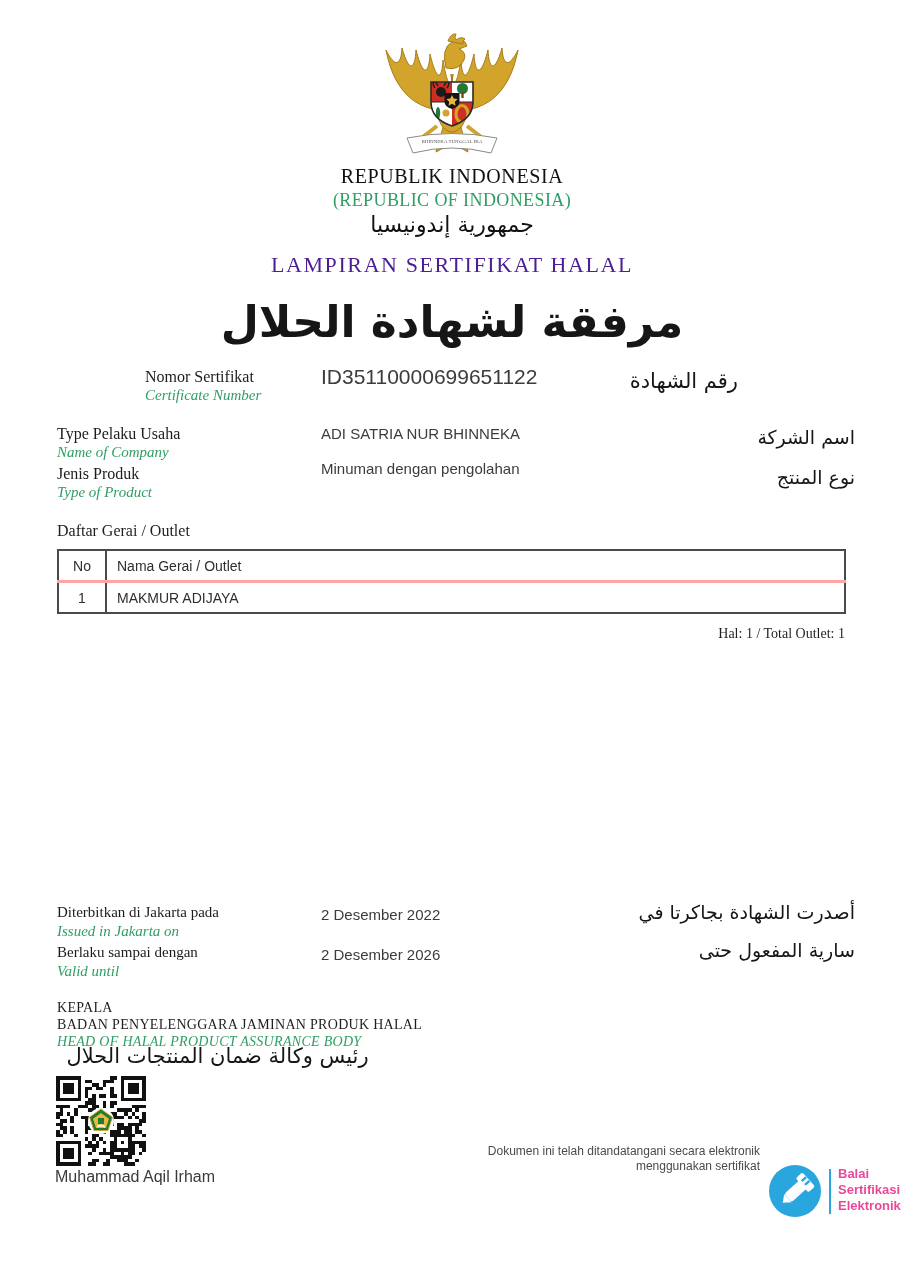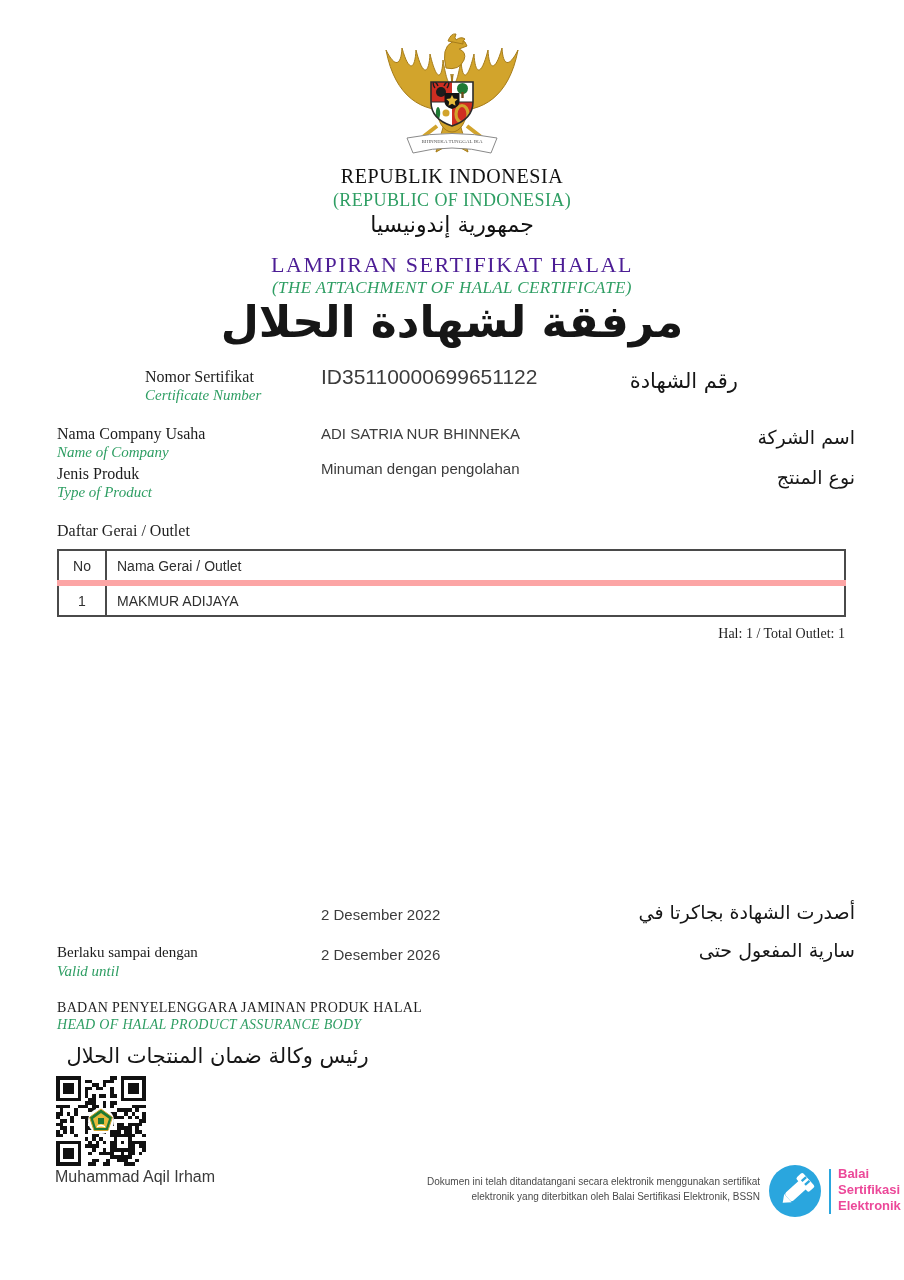--- a/index.html
+++ b/index.html
@@ -23,31 +23,31 @@
   .val{font-family:"Liberation Sans",sans-serif;color:#3c3c3c;}
   .ar{font-family:"DejaVu Sans",sans-serif;color:#161616;text-align:right;}
   
   .outlet-heading{left:57px;top:522px;font-size:16px;}
   table.outlets{
     position:absolute;left:57px;top:549px;width:789px;
     border-collapse:collapse;font-family:"Liberation Sans",sans-serif;
     font-size:14px;color:#2e2e2e;
   }
   table.outlets th,table.outlets td{border:2px solid #4a4a4a;height:29px;padding:0 10px;font-weight:normal;text-align:left;}
-  table.outlets th{border-bottom:6px solid #fca5a5;}
+  table.outlets th{border-bottom:3px solid #fca5a5;}
   table.outlets .no{width:46px;text-align:center;padding:0;}
   .pagination{right:59px;top:612px;font-size:14px;margin-top:14px;}
   
   .kepala-block{left:57px;top:999px;font-size:14px;line-height:17px;letter-spacing:.3px;}
   .kepala-block .en{font-style:italic;color:#2e9e63;}
   .sig-ar{left:45px;top:1044px;width:345px;text-align:center;font-size:21px;}
   .sig-name{left:55px;top:1168px;font-family:"Liberation Sans",sans-serif;font-size:16px;color:#3a3a3a;}
   
-  .disclaimer{left:420px;top:1174px;width:340px;text-align:right;
-    font-family:"Liberation Sans",sans-serif;font-size:10px;line-height:15px;color:#4a4a4a;}
+  .disclaimer{left:420px;top:1144px;width:340px;text-align:right;
+    font-family:"Liberation Sans",sans-serif;font-size:12px;line-height:15px;color:#4a4a4a;}
   .bse-logo{left:768px;top:1164px;}
   .bse-divider{left:829px;top:1169px;width:2px;height:45px;background:#2aa6de;}
   .bse-text{left:838px;top:1166px;font-family:"Liberation Sans",sans-serif;
     font-size:13px;line-height:16px;font-weight:bold;color:#ec4899;}
   .qr-wrap{left:56px;top:1076px;width:90px;height:90px;}
   .qr-logo{position:absolute;left:31px;top:31px;}
 </style>
 </head>
 <body>
 
@@ -96,32 +96,31 @@
 
       <path d="M67.5,67 h15 v8.5 q0,5.5 -7.5,7.5 q-7.5,-2 -7.5,-7.5 Z" fill="#141414"></path>
       <path d="M75,69 l1.7,3.6 4,.5 -2.9,2.7 .7,3.9 -3.5,-1.9 -3.5,1.9 .7,-3.9 -2.9,-2.7 4,-.5 Z" fill="#e6b93a"></path>
     </svg>
   </div>
 
   <div class="abs center country-id">REPUBLIK INDONESIA</div>
   <div class="abs center country-en">(REPUBLIC OF INDONESIA)</div>
   <div class="abs center country-ar" dir="rtl">جمهورية إندونيسيا</div>
   <div class="abs center title-id">LAMPIRAN SERTIFIKAT HALAL</div>
-  <div class="abs center title-en">(THE ATTACHMENT OF HALAL CERTIFICATE)</div>
   <div class="abs center title-ar" dir="rtl">مرفقة لشهادة الحلال</div>
 
   <div class="abs lbl" style="left:145px;top:367px;">
     <div>Nomor Sertifikat</div>
     <div class="en">Certificate Number</div>
   </div>
   <div class="abs val" style="left:321px;top:365px;font-size:21px;">ID35110000699651122</div>
   <div class="abs ar" dir="rtl" style="left:595px;top:369px;width:143px;font-size:21px;">رقم الشهادة</div>
 
   <div class="abs lbl" style="left:57px;top:424px;">
-    <div>Nama Company Usaha</div>
+    <div>Type Pelaku Usaha</div>
     <div class="en">Name of Company</div>
   </div>
   <div class="abs val" style="left:321px;top:425px;font-size:15px;">ADI SATRIA NUR BHINNEKA</div>
   <div class="abs ar" dir="rtl" style="right:49px;top:426px;font-size:19px;">اسم الشركة</div>
 
   <div class="abs lbl" style="left:57px;top:464px;">
     <div>Jenis Produk</div>
     <div class="en">Type of Product</div>
   </div>
   <div class="abs val" style="left:321px;top:460px;font-size:15px;">Minuman dengan pengolahan</div>
@@ -137,31 +136,36 @@
     </thead>
     <tbody>
       <tr>
         <td class="no">1</td>
         <td>MAKMUR ADIJAYA</td>
       </tr>
     </tbody>
   </table>
   <div class="abs pagination">Hal: 1 / Total Outlet: 1</div>
 
+  <div class="abs lbl" style="left:57px;top:903px;font-size:15px;">
+    <div>Diterbitkan di Jakarta pada</div>
+    <div class="en" style="font-size:15px;">Issued in Jakarta on</div>
+  </div>
   <div class="abs val" style="left:321px;top:906px;font-size:15px;">2 Desember 2022</div>
   <div class="abs ar" dir="rtl" style="right:49px;top:901px;font-size:19px;">أصدرت الشهادة بجاكرتا في</div>
 
   <div class="abs lbl" style="left:57px;top:943px;font-size:15px;">
     <div>Berlaku sampai dengan</div>
     <div class="en" style="font-size:15px;">Valid until</div>
   </div>
   <div class="abs val" style="left:321px;top:946px;font-size:15px;">2 Desember 2026</div>
   <div class="abs ar" dir="rtl" style="right:49px;top:939px;font-size:19px;text-align:right;">سارية المفعول حتى</div>
 
   <div class="abs kepala-block">
+    <div>KEPALA</div>
     <div>BADAN PENYELENGGARA JAMINAN PRODUK HALAL</div>
     <div class="en">HEAD OF HALAL PRODUCT ASSURANCE BODY</div>
   </div>
   <div class="abs ar sig-ar" dir="rtl">رئيس وكالة ضمان المنتجات الحلال</div>
 
   <div class="abs qr-wrap">
     <svg id="qr-svg" width="90" height="90" viewBox="0 0 25 25" shape-rendering="crispEdges">
         <rect x="0" y="0" width="25" height="25" fill="#ffffff"></rect>
         <rect x="15" y="0" width="1" height="1" fill="#111"></rect>
         <rect x="16" y="0" width="1" height="1" fill="#111"></rect>
@@ -387,21 +391,20 @@
       <path d="M14,2 L25.4,10.3 L21,23.5 L7,23.5 L2.6,10.3 Z" fill="#1e7a34" stroke="#d2a42c" stroke-width="1"></path>
       <path d="M14,6 L22,11.8 L19,21 L9,21 L6,11.8 Z" fill="#e6b93a"></path>
       <rect x="11" y="11" width="6" height="6" fill="#1e7a34"></rect>
       <path d="M10,19 q4,-3 8,0 l0,1.6 q-4,-2.4 -8,0 Z" fill="#ffffff"></path>
     </svg>
   </div>
   <div class="abs sig-name">Muhammad Aqil Irham</div>
 
   <div class="abs disclaimer">
     <div>Dokumen ini telah ditandatangani secara elektronik menggunakan sertifikat</div>
-    <div>elektronik yang diterbitkan oleh Balai Sertifikasi Elektronik, BSSN</div>
   </div>
   <div class="abs bse-logo">
     <svg width="54" height="54" viewBox="0 0 54 54">
       <circle cx="27" cy="27" r="26" fill="#2aa6de"></circle>
       <g transform="rotate(-42 27 27)">
         <rect x="17" y="22" width="24" height="11" rx="2.5" fill="#ffffff"></rect>
         <rect x="36" y="18" width="9" height="19" rx="2" fill="#ffffff"></rect>
         <rect x="38.5" y="23" width="6" height="2.4" fill="#2aa6de"></rect>
         <rect x="38.5" y="28" width="6" height="2.4" fill="#2aa6de"></rect>
         <path d="M17,22 l-7,5.5 7,5.5 Z" fill="#ffffff"></path>

